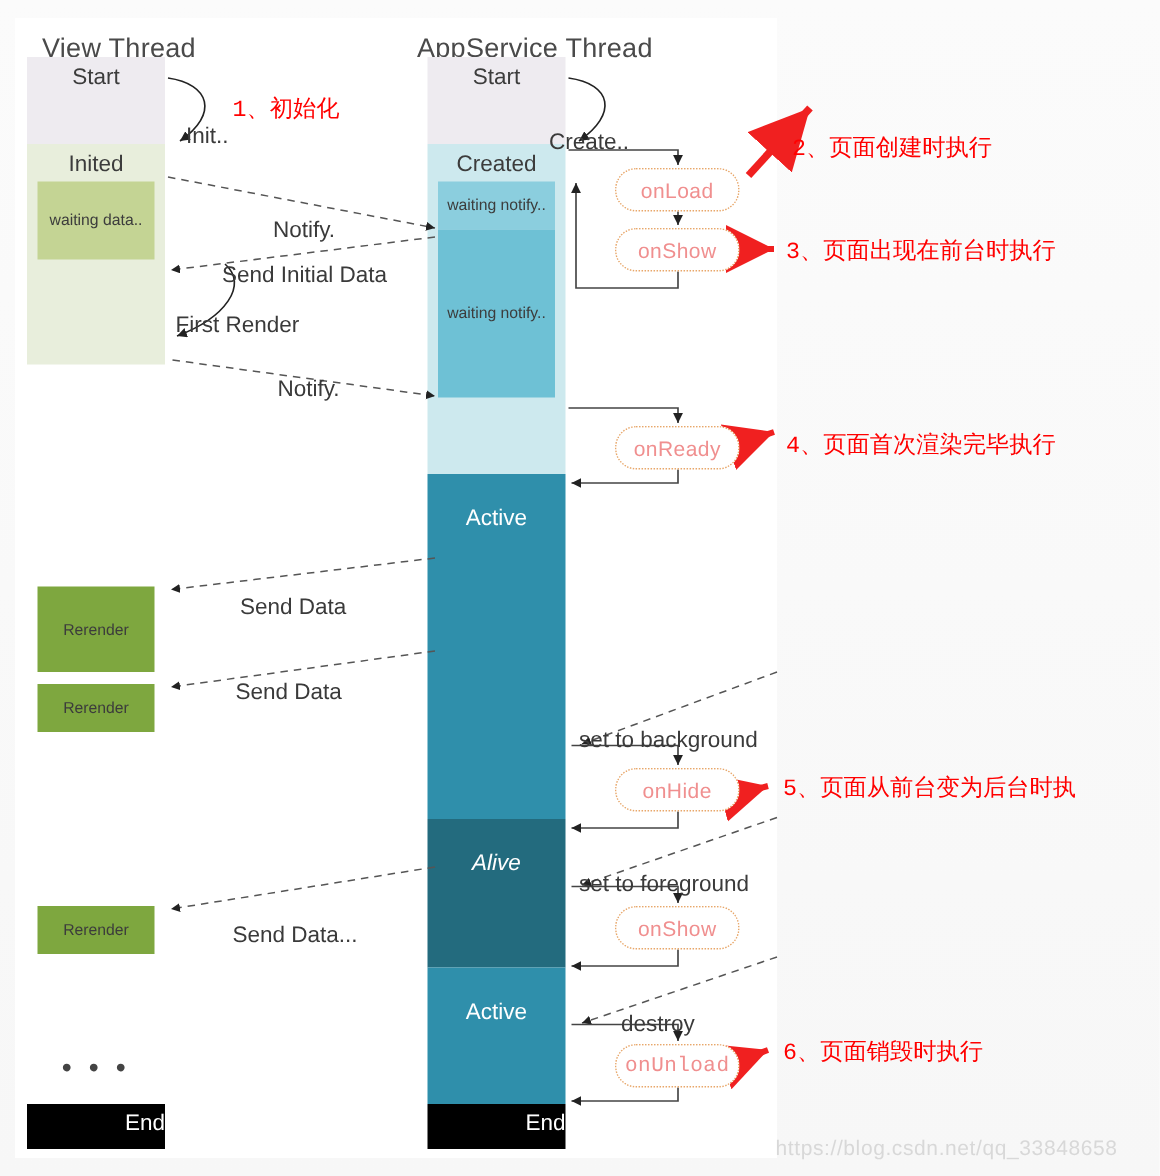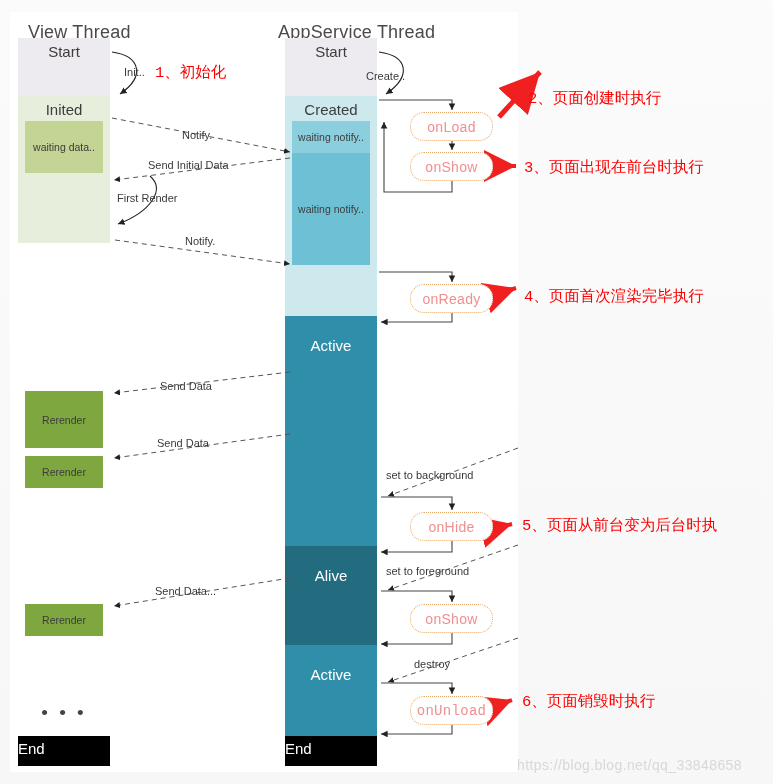--- a/index.html
+++ b/index.html
@@ -46,21 +46,21 @@
     text-align: center;
     font-size: 10.5px;
     color: #3c3c3c;
     display: flex; align-items: center; justify-content: center;
   }
   .endblock {
     position: absolute;
     background: #000000;
     color: #ffffff;
     font-size: 15px;
-    text-align: left;
+    text-align: right;
     box-sizing: border-box;
   }
   .endblock .blabel { display:block; padding-top: 4px; }
   .dots {
     position: absolute;
     font-size: 19px;
     letter-spacing: 3px;
     color: #444;
     text-align: center;
   }
@@ -77,23 +77,24 @@
     letter-spacing: .3px;
   }
   
   svg.layer {
     position: absolute; left: 0; top: 0;
     width: 773px; height: 784px;
     pointer-events: none;
   }
   .edge-label {
     position: absolute;
-    font-size: 11px;
+    font-size: 15px;
     color: #3a3a3a;
     white-space: nowrap;
+    margin-top: 16px;
   }
   .note {
     position: absolute;
     color: #ff0000;
     font-size: 15.5px;
     white-space: nowrap;
     font-family: Liberation Mono, monospace;
   }
   .watermark {
     position: absolute;
@@ -133,21 +134,21 @@
 
   <div class="block" style="left:285px; top:38px; width:92px; height:58px; background:#eeebf0;">
     <span class="blabel">Start</span>
   </div>
   <div class="block" style="left:285px; top:96px; width:92px; height:220px; background:#cde9ee;">
     <span class="blabel">Created</span>
   </div>
   <div class="block light-label" style="left:285px; top:316px; width:92px; height:230px; background:#2f8fab;">
     <span class="blabel">Active</span>
   </div>
-  <div class="block light-label" style="left:285px; top:546px; width:92px; height:99px; background:#236b7e;">
+  <div class="block light-label" style="left:285px; top:546px; width:92px; height:99px; background:#236b7e;font-style:italic;">
     <span class="blabel">Alive</span>
   </div>
   <div class="block light-label" style="left:285px; top:645px; width:92px; height:91px; background:#2f8fab;">
     <span class="blabel">Active</span>
   </div>
 
   <div class="inner" style="left:292px; top:121px; width:78px; height:32px; background:#8bcede;">waiting notify..</div>
   <div class="inner" style="left:292px; top:153px; width:78px; height:112px; background:#6ec1d5;">waiting notify..</div>
 
   <div class="endblock" style="left:285px; top:736px; width:92px; height:30px;">
@@ -215,28 +216,28 @@
   <div class="hook" style="left:410px; top:604px; width:83px; height:29px;">onShow</div>
   <div class="hook" style="left:410px; top:696px; width:83px; height:29px;font-family:Liberation Mono, monospace;">onUnload</div>
 
   <div class="edge-label" style="left:124px; top:66px;">Init..</div>
   <div class="edge-label" style="left:182px; top:129px;">Notify.</div>
   <div class="edge-label" style="left:148px; top:159px;">Send Initial Data</div>
   <div class="edge-label" style="left:117px; top:192px;">First Render</div>
   <div class="edge-label" style="left:185px; top:235px;">Notify.</div>
   <div class="edge-label" style="left:160px; top:380px;">Send Data</div>
   <div class="edge-label" style="left:157px; top:437px;">Send Data</div>
-  <div class="edge-label" style="left:155px; top:585px;">Send Data...</div>
+  <div class="edge-label" style="left:155px; top:599px;">Send Data...</div>
   <div class="edge-label" style="left:366px; top:70px;">Create..</div>
   <div class="edge-label" style="left:386px; top:469px;">set to background</div>
   <div class="edge-label" style="left:386px; top:565px;">set to foreground</div>
   <div class="edge-label" style="left:414px; top:658px;">destroy</div>
 
   <div class="note" style="left:155px; top:62px;">1、初始化</div>
   <div class="note" style="left:528px; top:88px;">2、页面创建时执行</div>
   <div class="note" style="left:524px; top:157px;">3、页面出现在前台时执行</div>
   <div class="note" style="left:524px; top:286px;">4、页面首次渲染完毕执行</div>
   <div class="note" style="left:522px; top:515px;">5、页面从前台变为后台时执</div>
   <div class="note" style="left:522px; top:691px;">6、页面销毁时执行</div>
 
-  <div class="watermark" style="left:517px; top:757px;">https://blog.blog.net/qq_33848658</div>
+  <div class="watermark" style="left:517px; top:757px;">https://blog.csdn.net/qq_33848658</div>
 
 </div>
 
 </body></html>

